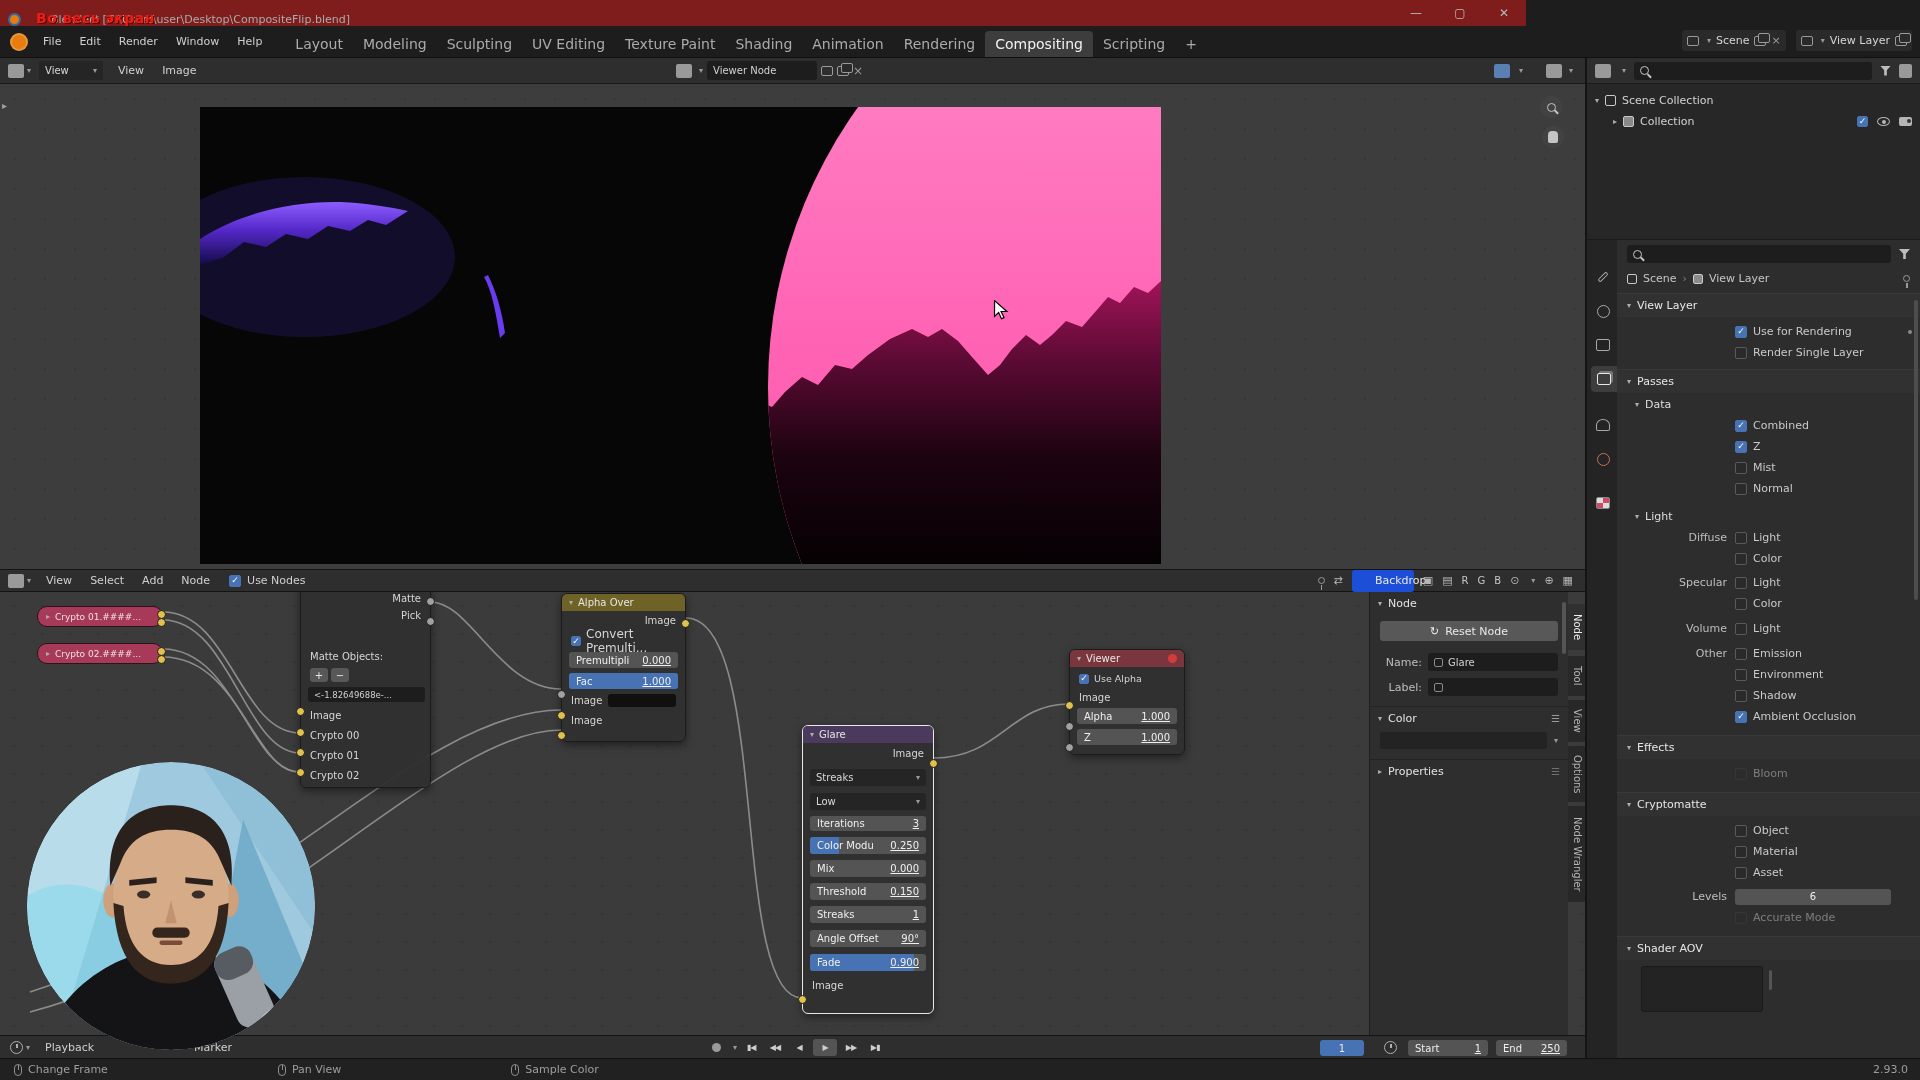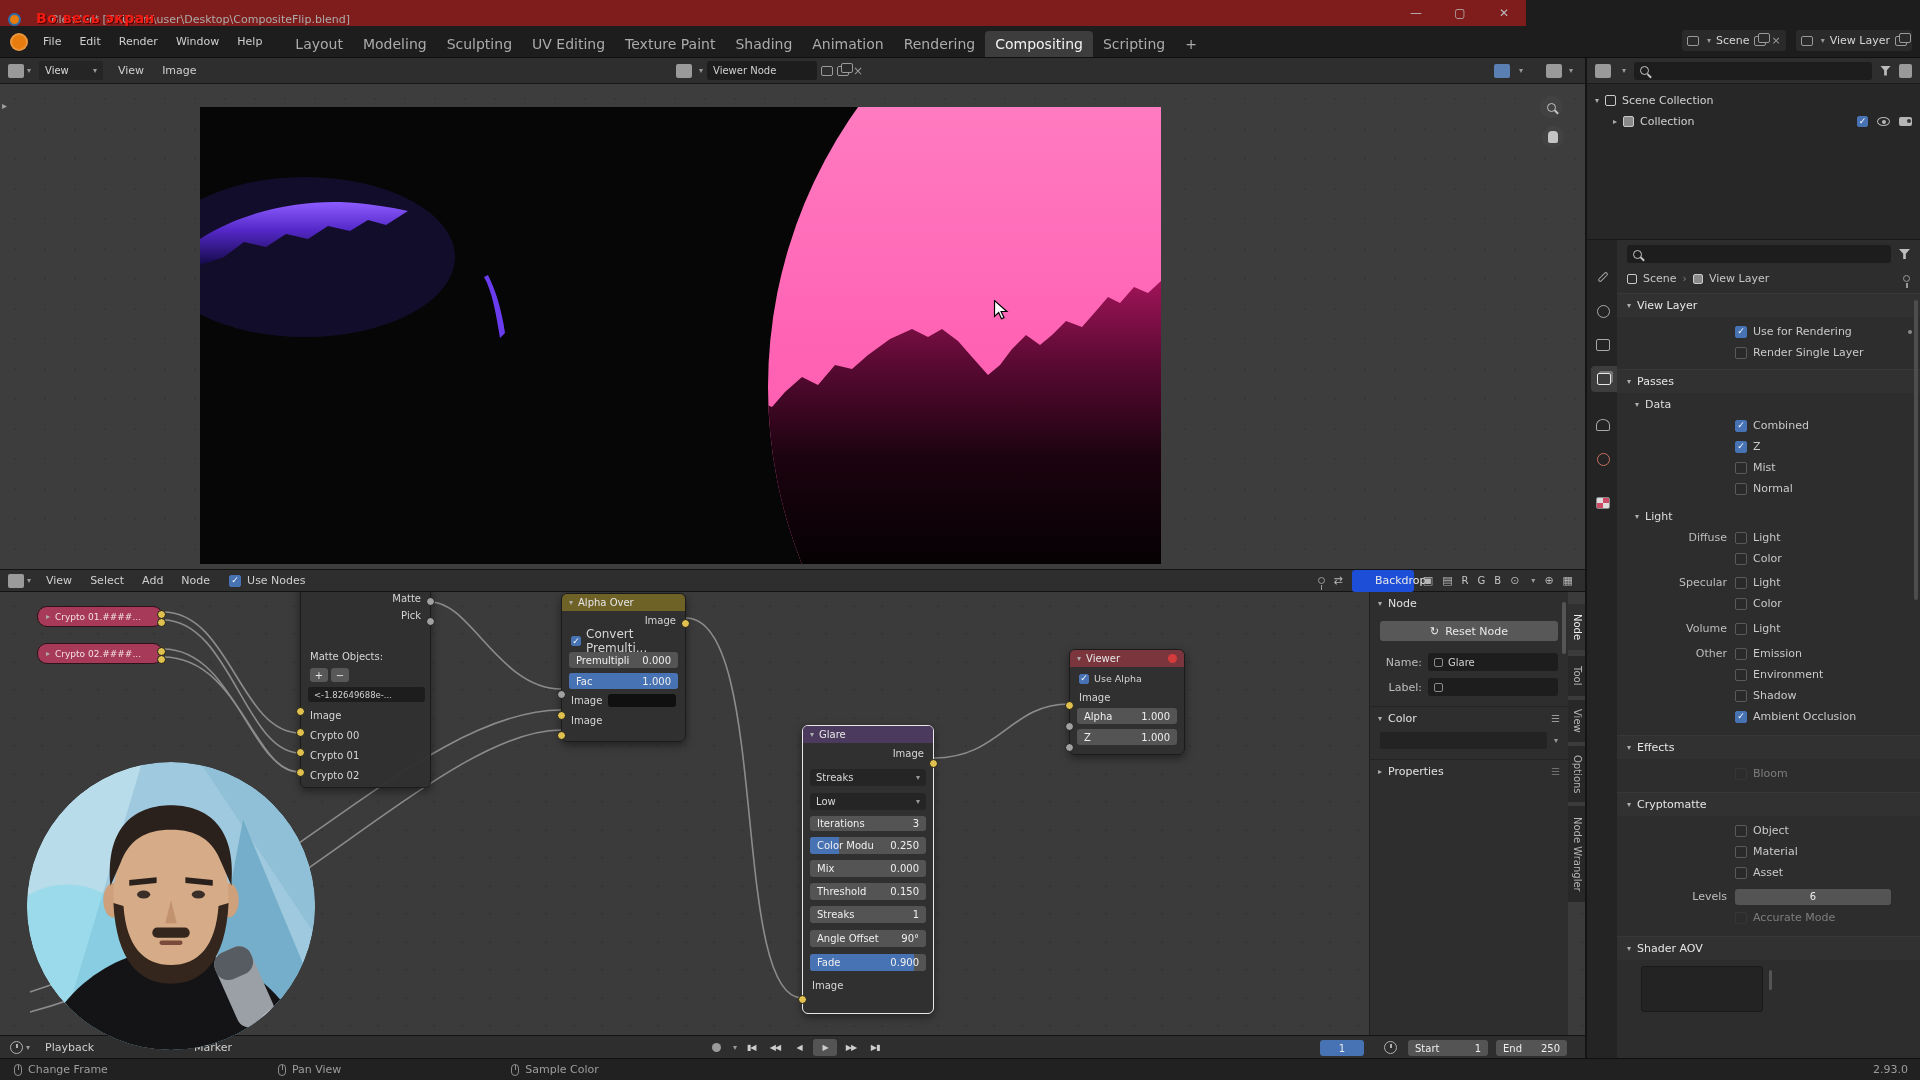--- a/index.html
+++ b/index.html
@@ -10,21 +10,21 @@
 
   
   .btn { background:#585858; border-radius:3px; color:#e9e9e9; font-size:11px;
          display:flex; align-items:center; justify-content:center; }
   .tf  { background:#1d1d1d; border-radius:3px; color:#d0d0d0; font-size:10px;
          display:flex; align-items:center; padding:0 6px; }
   .slider { position:relative; background:#545454; border-radius:3px; overflow:hidden;
          font-size:10px; color:#efefef; }
   .slider .fill { position:absolute; left:0; top:0; bottom:0; background:#4772b3; }
   .slider .lab { position:absolute; left:7px; top:0; bottom:0; display:flex; align-items:center; }
-  .slider .val { position:absolute; right:7px; top:0; bottom:0; display:flex; align-items:center; }
+  .slider .val { position:absolute; right:7px; top:0; bottom:0; display:flex; align-items:center;text-decoration:underline; }
   .dd { background:#252525; border-radius:3px; color:#d8d8d8; font-size:10px;
         display:flex; align-items:center; padding:0 6px; justify-content:space-between; }
   .dd .car { color:#9a9a9a; font-size:8px; }
   .cb { width:12px; height:12px; border-radius:2px; background:#2a2a2a; border:1px solid #5a5a5a;
         display:inline-flex; align-items:center; justify-content:center; flex:none; }
   .cb.on { background:#4772b3; border-color:#4772b3; }
   .cb.on::after { content:"✓"; color:#fff; font-size:9px; line-height:1; }
   .cb.dis { opacity:.45; }
   .menu-item { font-size:11px; color:#cfcfcf; padding:0 9px; display:flex; align-items:center; height:100%; }
   .caret { font-size:8px; color:#999; margin-left:3px; }

